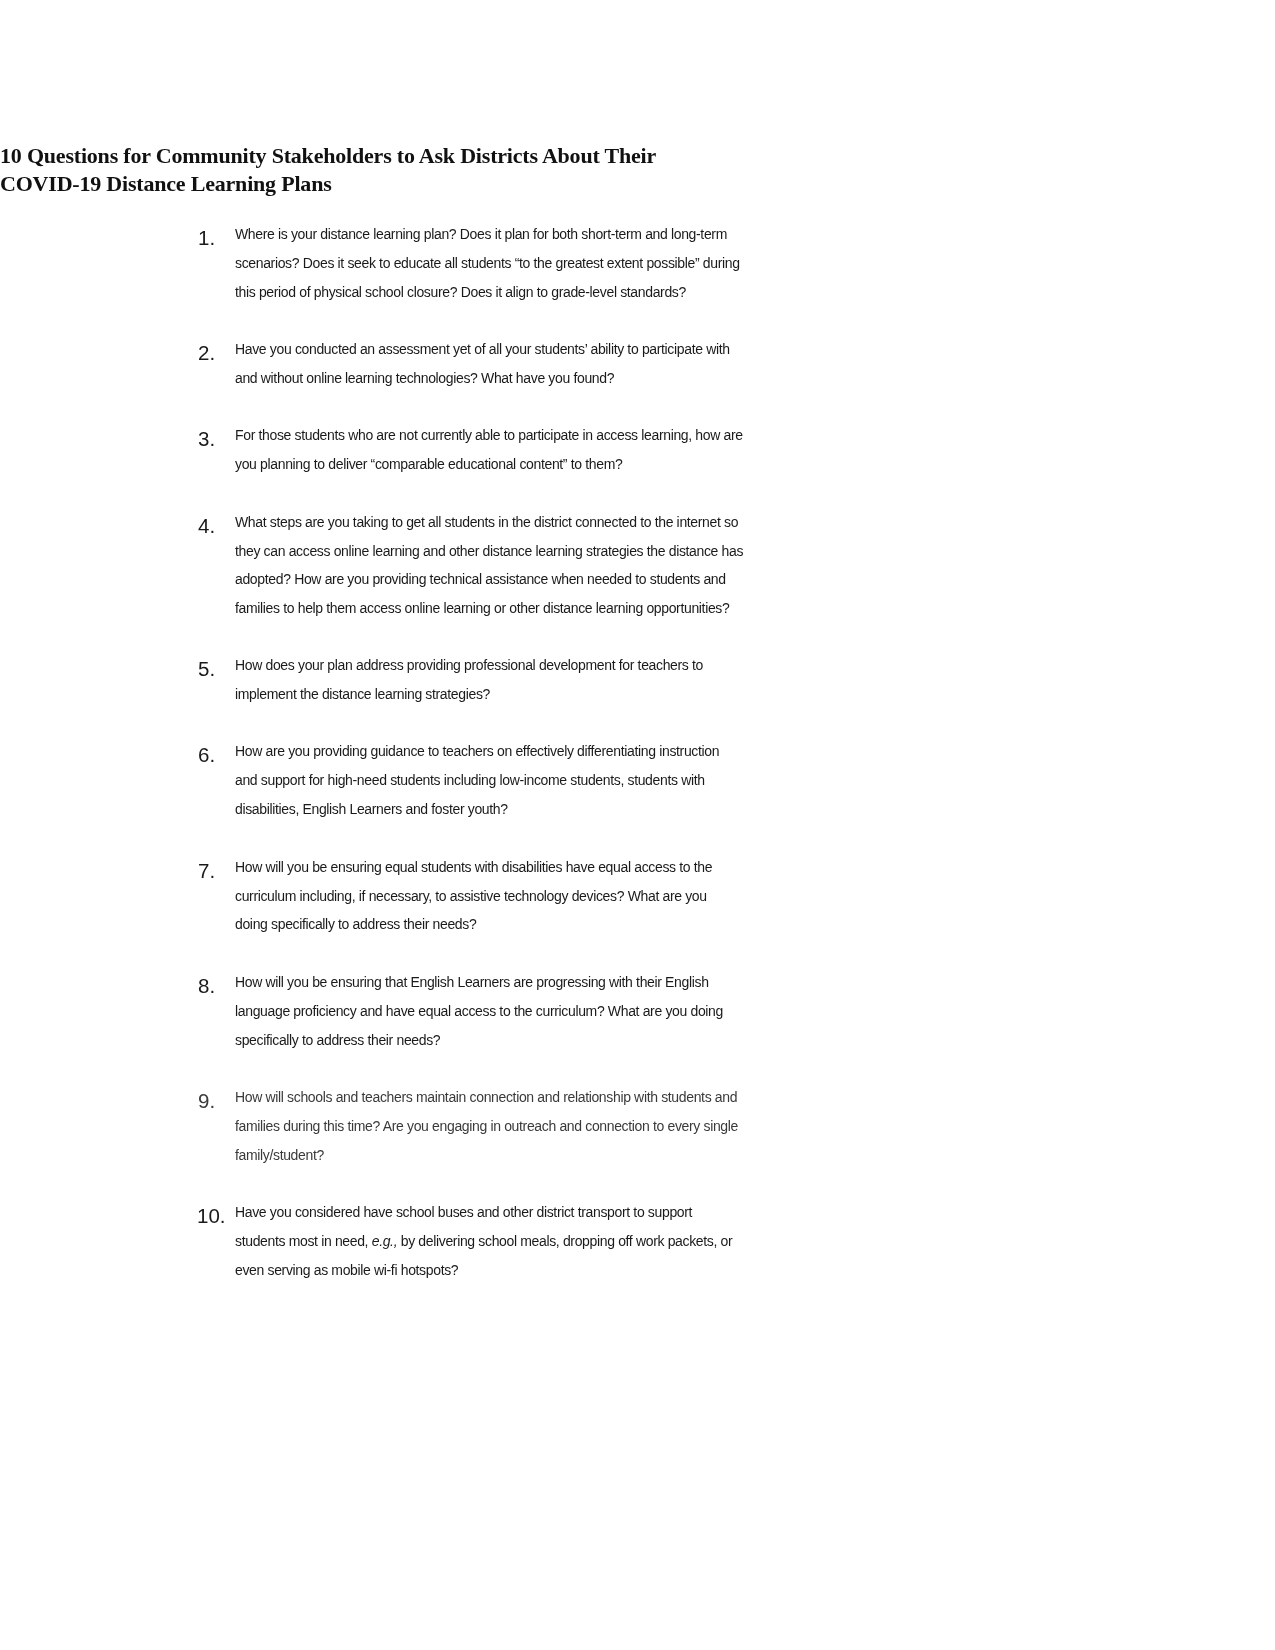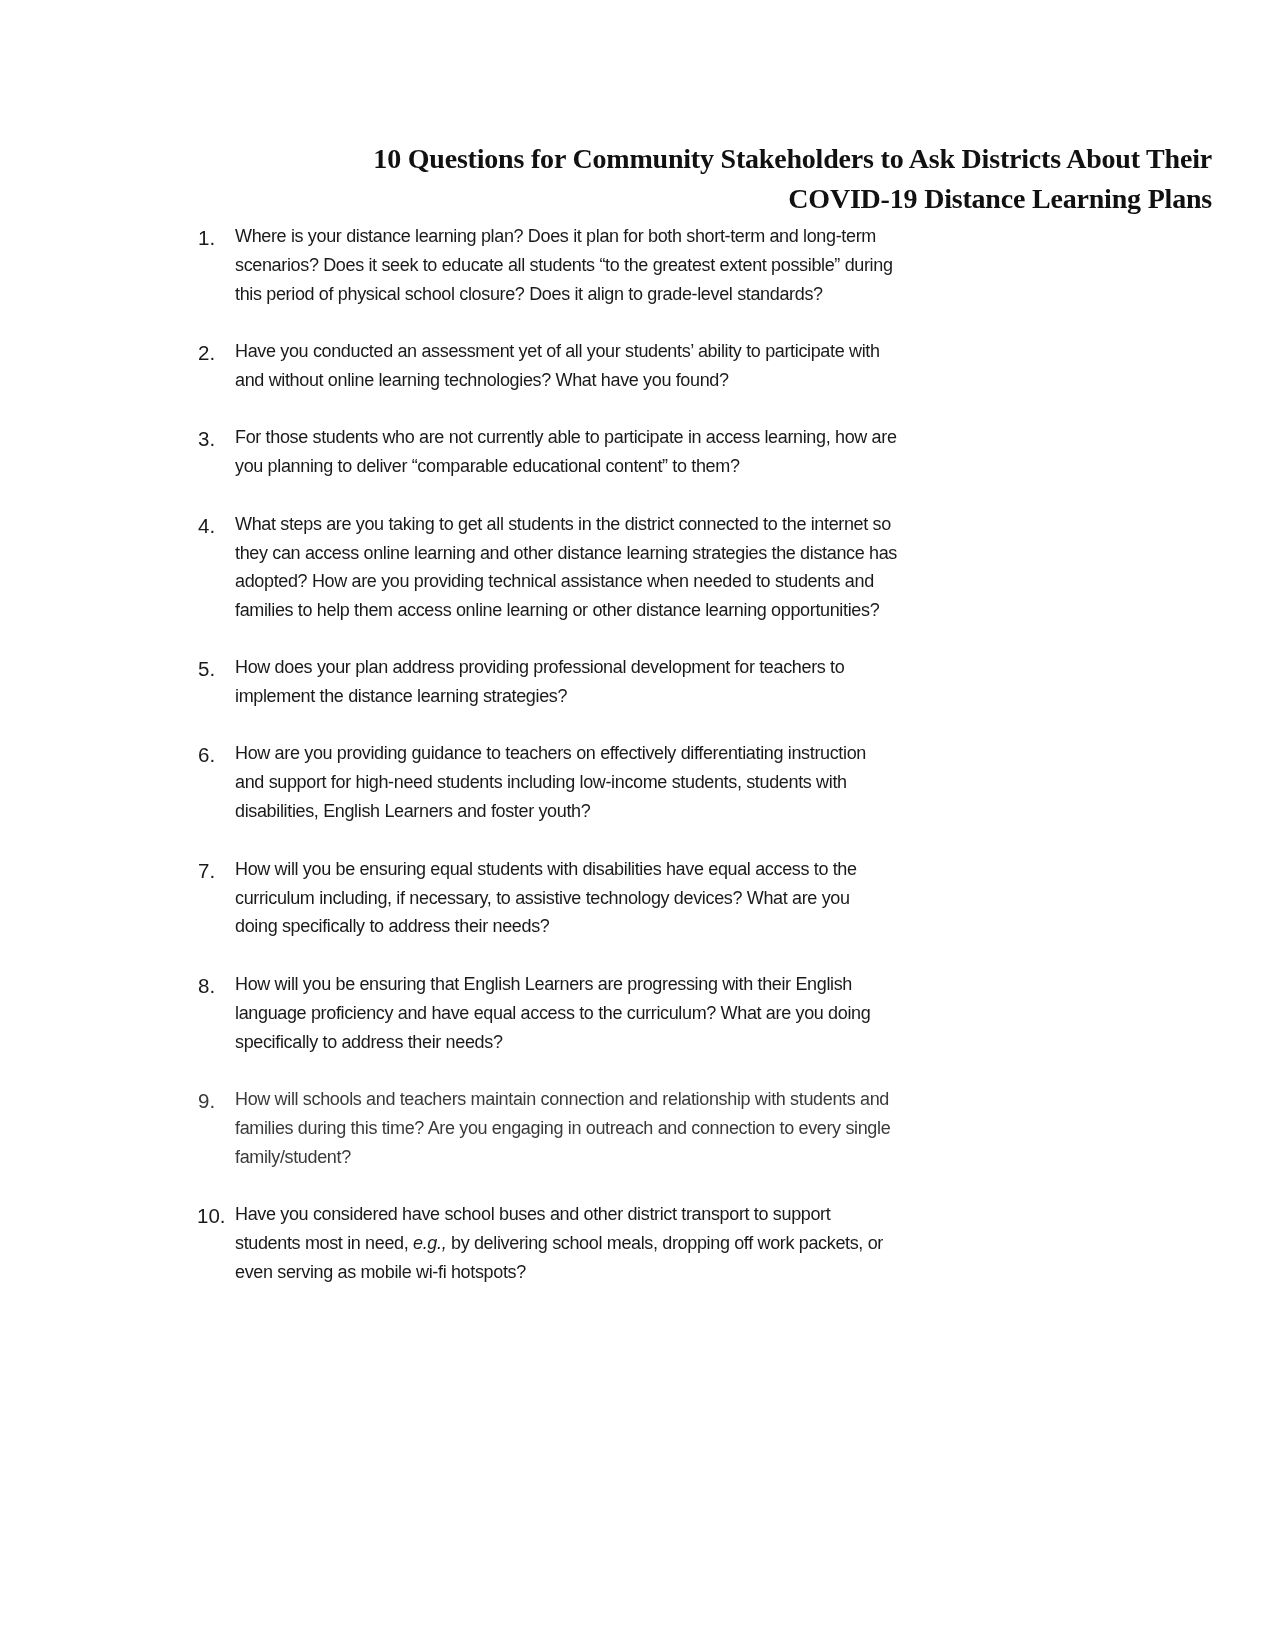--- a/index.html
+++ b/index.html
@@ -1,32 +1,32 @@
 <!DOCTYPE html>
 <html><head>
   <meta charset="utf-8">
   <style>
     html, body { margin: 0; padding: 0; background: #ffffff; }
     body { width: 1275px; height: 1650px; position: relative; overflow: hidden; }
     .page { position: absolute; left: 0; top: 0; width: 1275px; height: 1650px; background: #fff; }
     .title {
-      position: absolute; left: 0; width: 1212px; text-align: right;
-      font-family: "Liberation Serif", serif; font-weight: bold; font-size: 28px;
+      position: absolute; left: 0; width: 1212px; text-align: left;
+      font-family: "Liberation Serif", serif; font-weight: bold; font-size: 22px;
       color: #111; letter-spacing: -0.2px;
     }
     .t1 { top: 143px; }
-    .t2 { top: 183px; }
+    .t2 { top: 171px; }
     .item { position: absolute; left: 0; width: 1275px; }
     .num {
       position: absolute; left: 198px;
       font-family: "Liberation Sans", sans-serif; font-size: 20.5px; color: #1a1a1a;
     }
     .line {
       position: absolute; left: 235px; white-space: nowrap;
-      font-family: "Liberation Sans", sans-serif; font-size: 18px; color: #1a1a1a;
+      font-family: "Liberation Sans", sans-serif; font-size: 14px; color: #1a1a1a;
       letter-spacing: -0.35px;
     }
     .gray .num, .gray .line { color: #3a3a3a; }
     em { }
   </style>
 </head>
 <body>
 
 <div class="page">
   <div class="title t1">10 Questions for Community Stakeholders to Ask Districts About Their</div>

